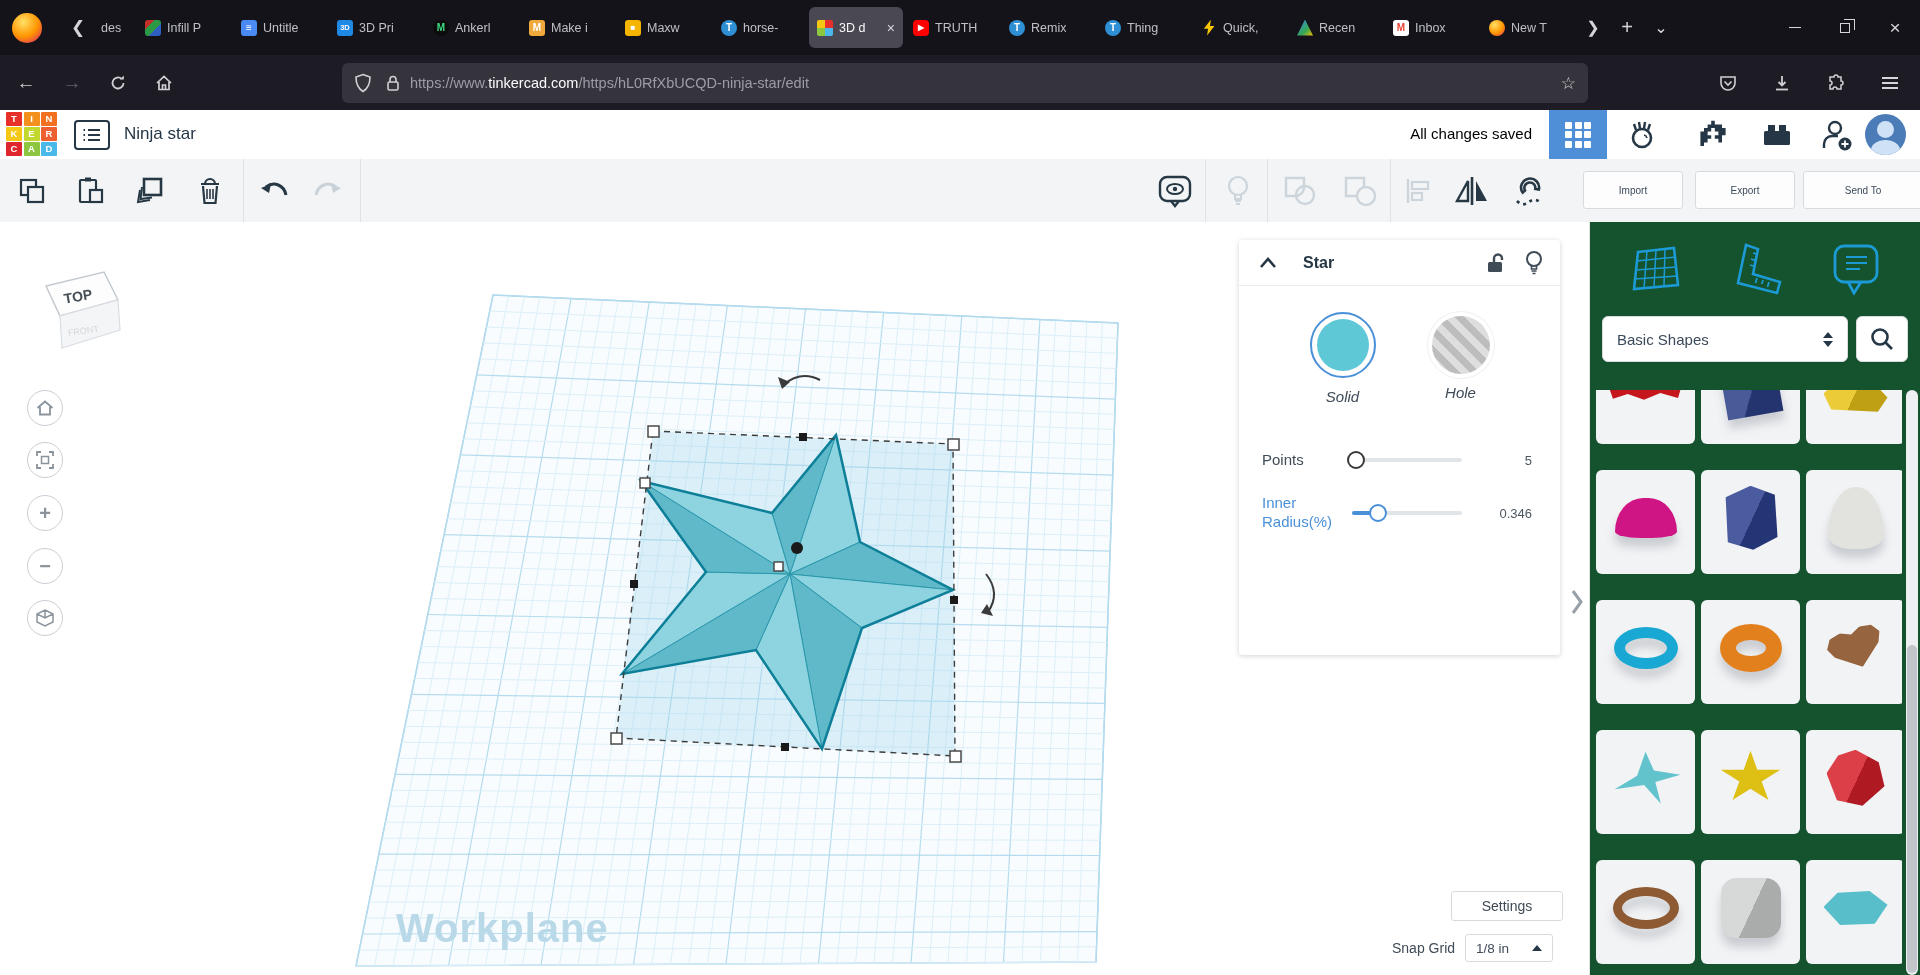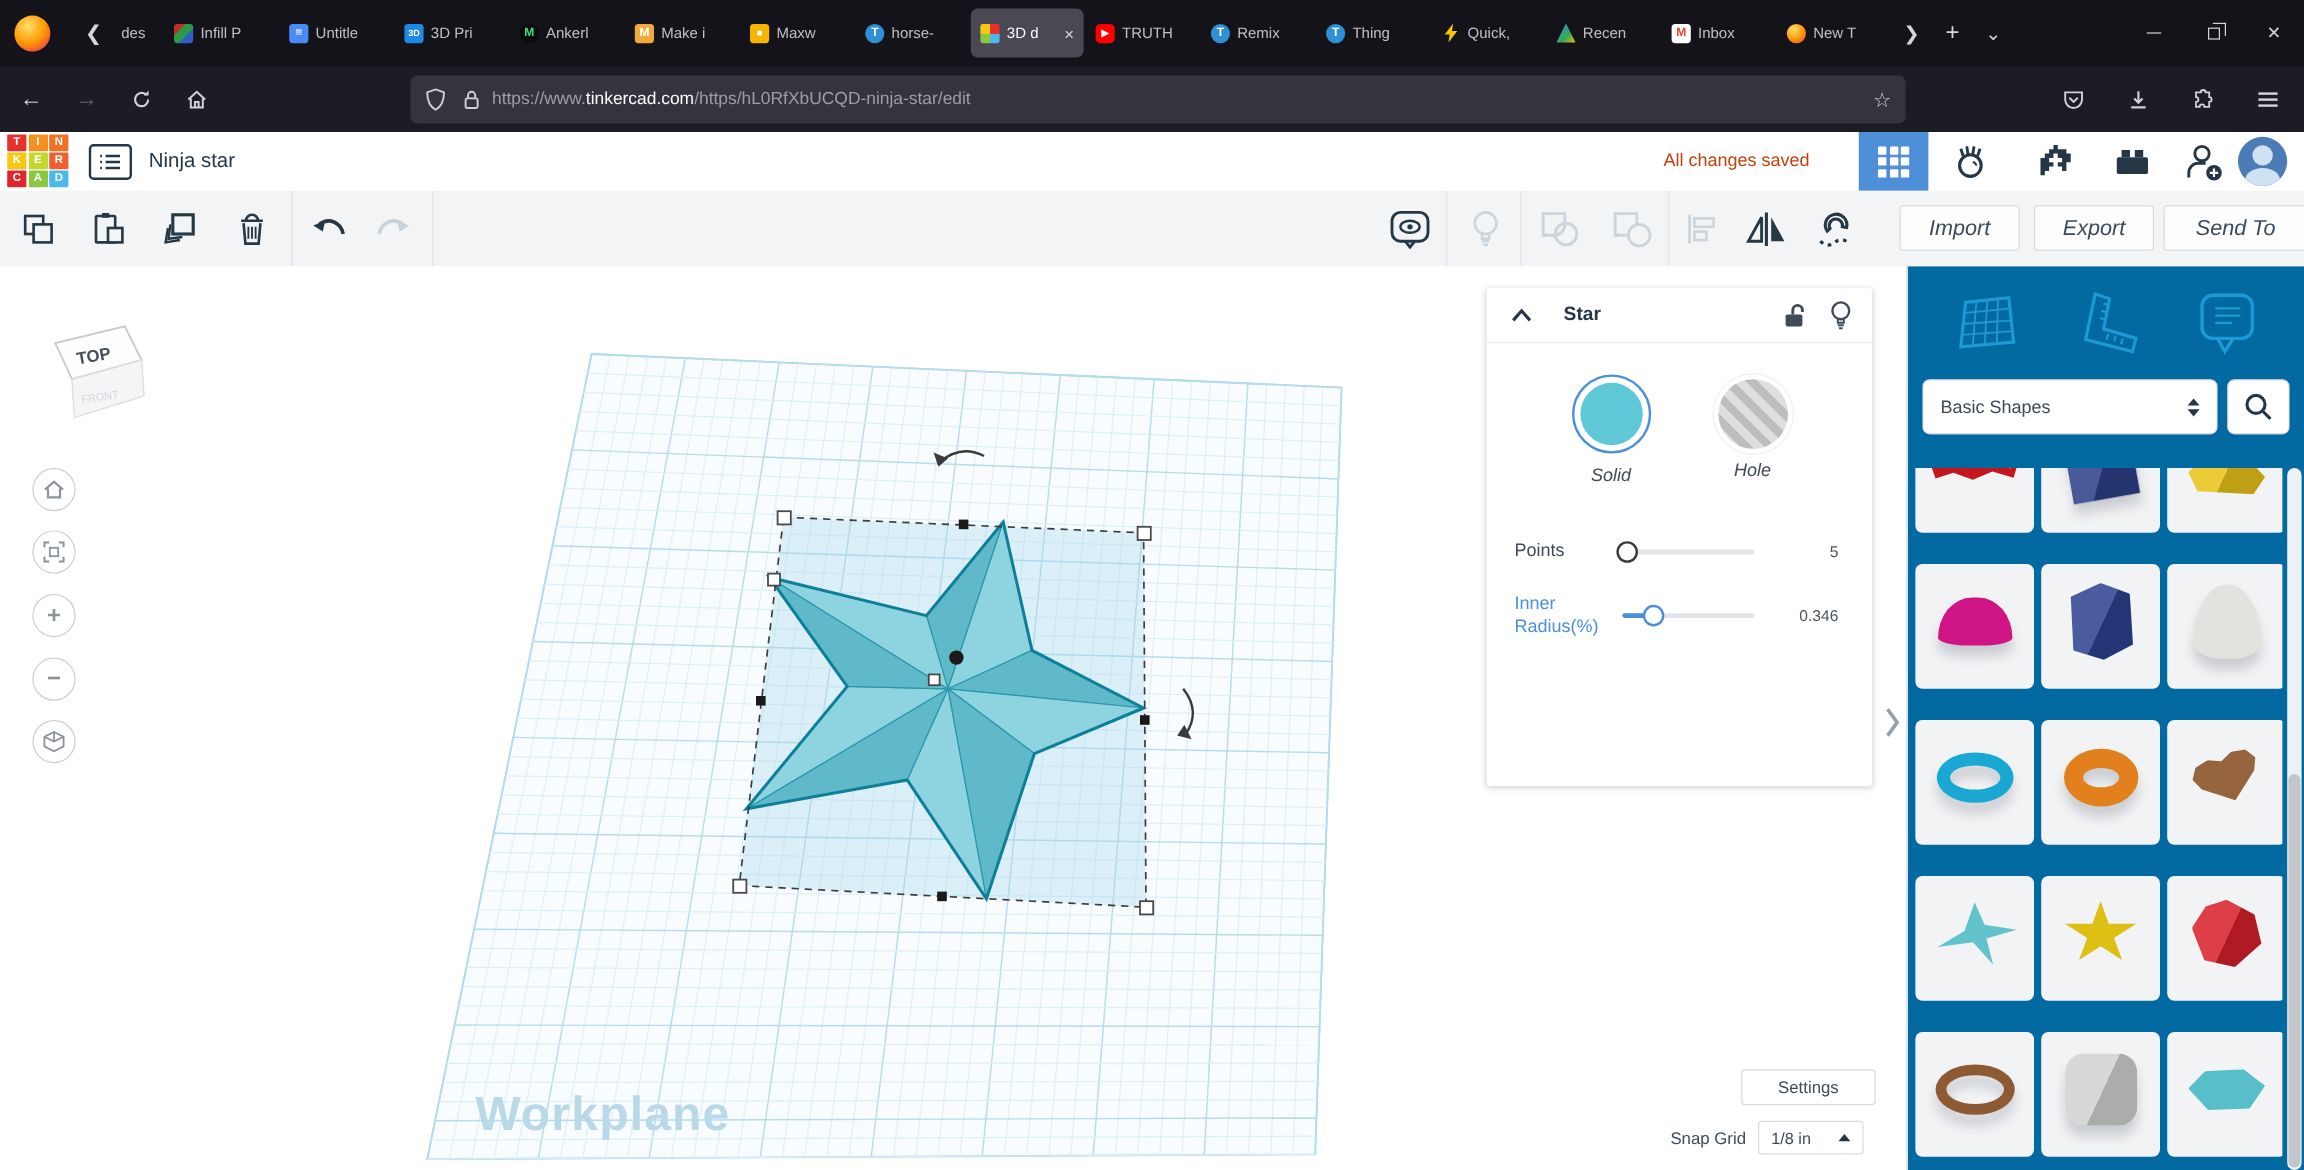--- a/index.html
+++ b/index.html
@@ -62,37 +62,37 @@
 
   
   #tc-header { position:absolute; top:110px; left:0; width:1920px; height:49px; background:#fff; }
   #tc-logo { position:absolute; left:6px; top:2px; width:54px; height:45px; display:grid;
     grid-template-columns:repeat(3,16px); grid-auto-rows:13.5px; gap:1.5px; }
   #tc-logo i { display:flex; align-items:center; justify-content:center; color:#fff; font-weight:bold;
     font-size:9.5px; font-style:normal; border-radius:1px; }
   #doc-menu-btn { position:absolute; left:74px; top:10px; width:36px; height:30px; border:2px solid #253746;
     border-radius:4px; display:flex; align-items:center; justify-content:center; }
   #doc-title { position:absolute; left:124px; top:14px; font-size:17px; font-weight:normal; color:#253746; }
-  #save-status { position:absolute; right:412px; top:15px; font-size:15px; color:#c2410c; }
+  #save-status { position:absolute; right:388px; top:15px; font-size:15px; color:#000000; }
   #grid-app-btn { position:absolute; left:1549px; top:0; width:58px; height:49px; background:#4e8fd7;
     display:flex; align-items:center; justify-content:center; }
   #grid-app-btn .g9 { display:grid; grid-template-columns:repeat(3,7px); grid-auto-rows:7px; gap:2.5px; }
   #grid-app-btn .g9 i { background:#fff; border-radius:1px; }
   .hdr-ic { position:absolute; top:8px; width:44px; height:34px; display:flex; align-items:center; justify-content:center; }
   #avatar { position:absolute; right:14px; top:4px; width:41px; height:41px; border-radius:50%;
     background:#4b7cb8; overflow:hidden; }
   #avatar .head { position:absolute; left:12px; top:7px; width:17px; height:17px; border-radius:50%; background:#cfe1f5; }
   #avatar .body { position:absolute; left:6px; top:26px; width:29px; height:20px; border-radius:50% 50% 0 0; background:#cfe1f5; }
 
   
   #tc-toolbar { position:absolute; top:159px; left:0; width:1920px; height:63px; background:#f3f4f6; }
   .tool-ic { position:absolute; top:14px; width:40px; height:36px; display:flex; align-items:center; justify-content:center; }
   .tool-sep { position:absolute; top:0; width:1px; height:63px; background:#e0e2e6; }
   .tc-btn { position:absolute; top:12px; height:38px; background:#fdfdfe; border:1px solid #d8dbde;
-    border-radius:3px; font-size:18px; color:#3b4a5a; display:flex; align-items:center; justify-content:center;font-style:italic; }
+    border-radius:3px; font-size:10px; color:#3b4a5a; display:flex; align-items:center; justify-content:center; }
 
   
   #workspace { position:absolute; top:222px; left:0; width:1589px; height:753px; background:#fff; }
   #canvas-svg { position:absolute; left:0; top:0; }
   #viewcube { position:absolute; left:34px; top:38px; }
   .vnav { position:absolute; left:27px; width:36px; height:36px; border:1.5px solid #c9ced4; border-radius:50%;
     background:#fff; display:flex; align-items:center; justify-content:center; color:#8b949c;
     font-size:20px; font-weight:bold; }
   #settings-btn { position:absolute; left:1451px; top:669px; width:112px; height:30px; background:#fff;
     border:1px solid #d8dbde; border-radius:3px; font-size:14px; color:#3f4b57; display:flex;
@@ -128,21 +128,21 @@
   .slider-row.active .slider-label { color:#4a90d9; }
   .slider-track { position:absolute; left:113px; top:50%; margin-top:-2px; width:110px; height:4px;
     background:#e2e5e8; border-radius:2px; }
   .slider-fill { height:4px; background:#4a90d9; border-radius:2px; width:0; }
   .slider-handle { position:absolute; top:50%; margin-top:-9px; width:18px; height:18px; border-radius:50%;
     background:#fff; border:2px solid #3a3a3a; }
   .slider-row.active .slider-handle { border-color:#4a90d9; }
   .slider-value { position:absolute; right:28px; top:50%; transform:translateY(-50%); font-size:13px; color:#4c5661; }
 
   
-  #shapes-panel { position:absolute; top:222px; left:1589px; width:331px; height:753px; background:#0369a1;
+  #shapes-panel { position:absolute; top:222px; left:1589px; width:331px; height:753px; background:#14532d;
     border-left:1px solid #e2e5e8; }
   #panel-icons { display:flex; justify-content:space-around; align-items:center; height:78px; padding:0 14px; margin-top:8px; }
   #panel-controls { display:flex; gap:8px; padding:0 12px; margin-top:8px; }
   #shape-select { flex:1; height:46px; background:#fff; border:1px solid #d9dcdf; border-radius:6px;
     box-shadow:0 1px 2px rgba(0,0,0,.06); display:flex; align-items:center; justify-content:space-between;
     padding:0 14px; font-size:15px; color:#3b4a5a; }
   .updown { display:flex; flex-direction:column; gap:3px; }
   .updown i { width:0; height:0; border-left:5px solid transparent; border-right:5px solid transparent; display:block; }
   .updown .u { border-bottom:6px solid #253746; } .updown .d { border-top:6px solid #253746; }
   #search-btn { width:52px; height:46px; background:#fff; border:1px solid #d9dcdf; border-radius:6px;

